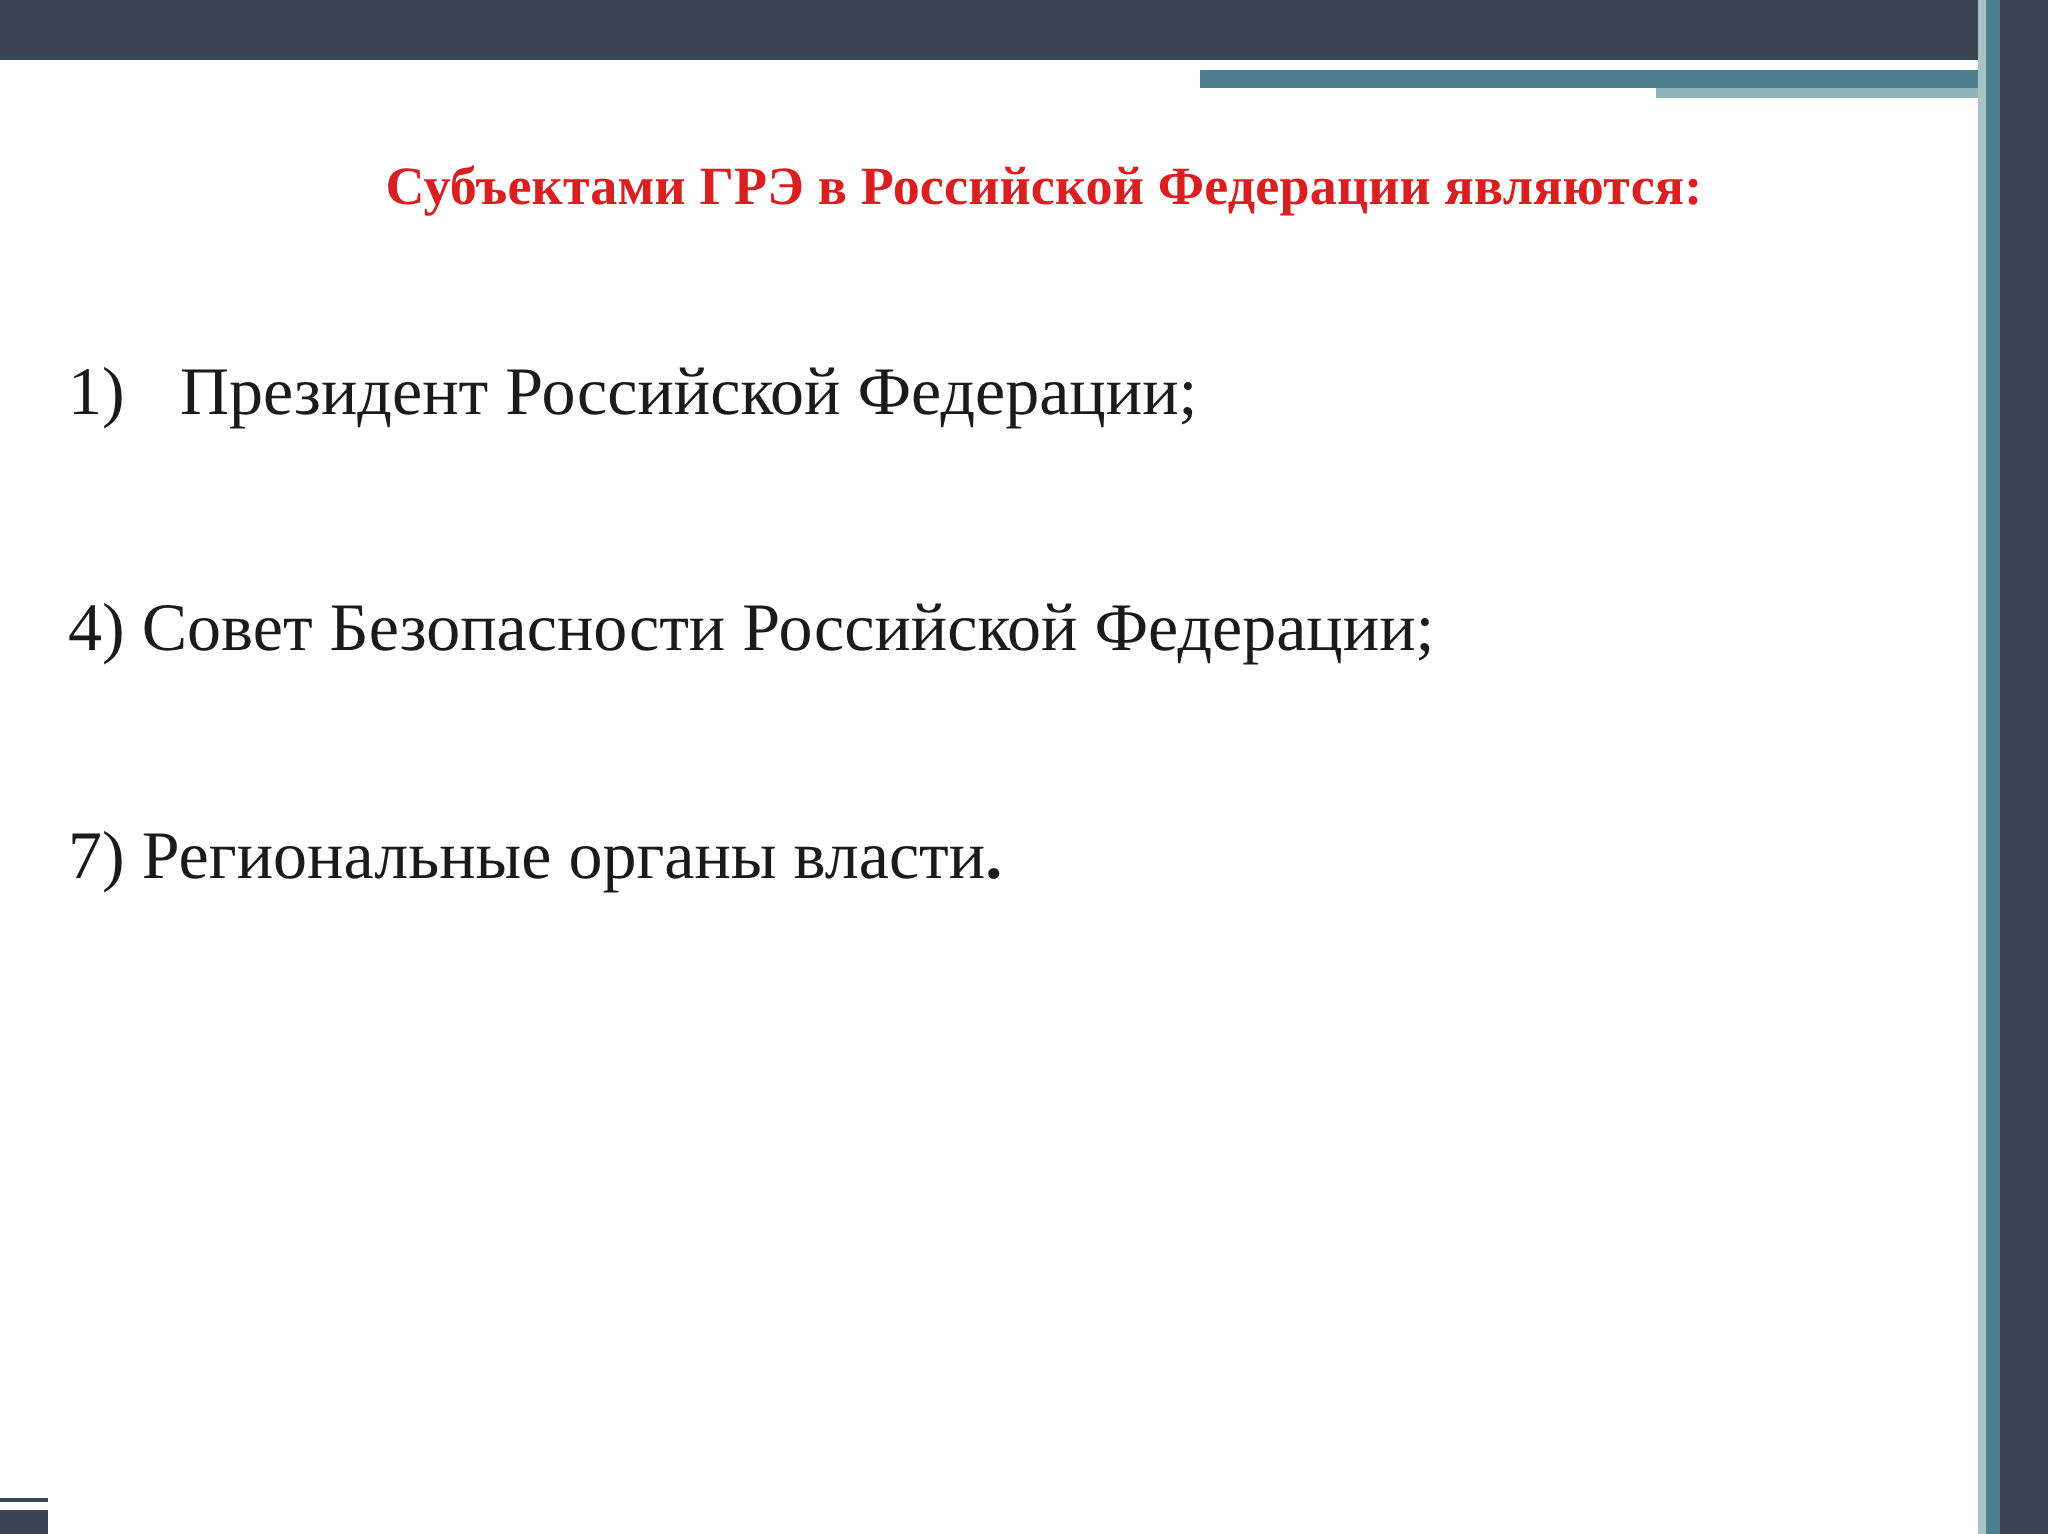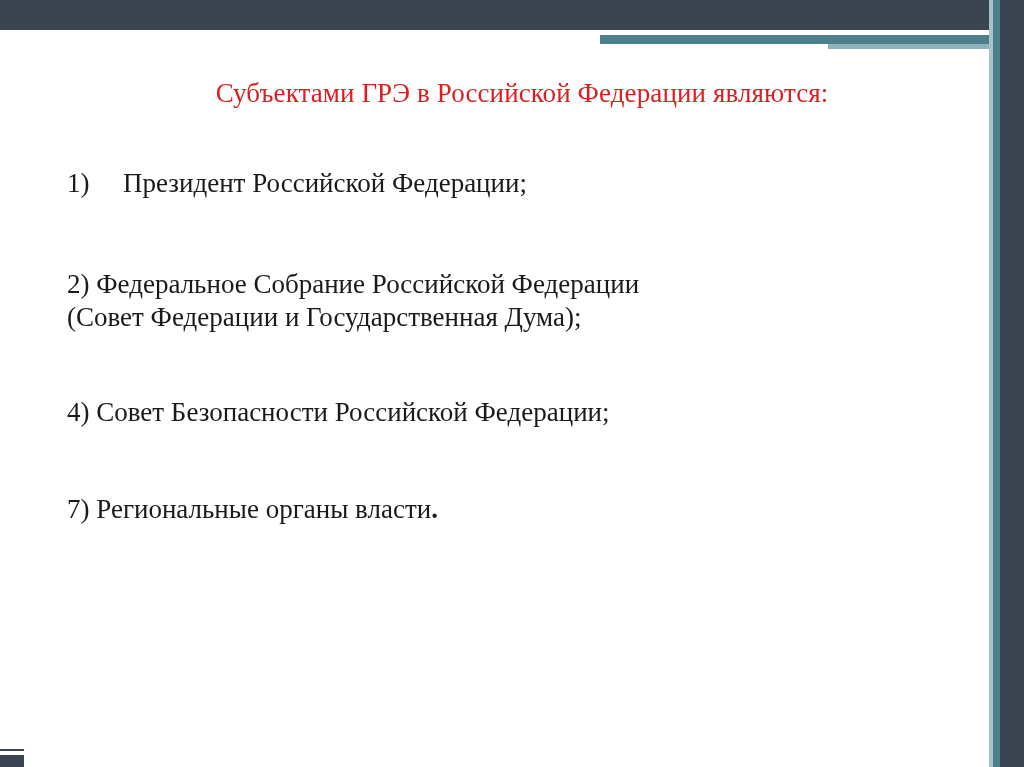--- a/index.html
+++ b/index.html
@@ -102,39 +102,38 @@
     top: 49px;
     width: 1024px;
     height: 718px;
   }
 
   .slide-title {
     margin: 0;
     padding: 28px 40px 0 60px;
     text-align: center;
     font-size: 27px;
-    font-weight: normal;
+    font-weight: bold;
     color: #d91f1f;
     letter-spacing: 0.1px;
     line-height: 1.2;
   }
 
   .list {
     list-style: none;
     margin: 0;
     padding: 24px 0 0 34px;
   }
 
   .list-item {
-    font-size: 27px;
+    font-size: 34px;
     color: #1a1a1a;
     line-height: 1.24;
     margin-bottom: 28px;
     white-space: pre-line;
-    margin-left: 33px;
   }
 
   .list-item.first {
     padding-left: 0;
     margin-bottom: 34px;
   }
 
   .list-item.first .num {
     display: inline-block;
     width: 56px;
@@ -164,24 +163,20 @@
   <div class="band-bottom-line"></div>
 
   <div class="content">
 
     <h1 class="slide-title">Субъектами ГРЭ в Российской Федерации являются:</h1>
 
     <ul class="list">
       <li class="list-item first">
         <span class="num">1)</span><span>Президент Российской Федерации;</span>
       </li>
-      <li class="list-item">
-        <span>2) Федеральное Собрание Российской Федерации
-(Совет Федерации и Государственная Дума);</span>
-      </li>
       <li class="list-item tight">
         <span>4) Совет Безопасности Российской Федерации;</span>
       </li>
       <li class="list-item tight">
         <span>7) Региональные органы власти</span><span class="bold-end">.</span>
       </li>
     </ul>
 
   </div>
 </div>

